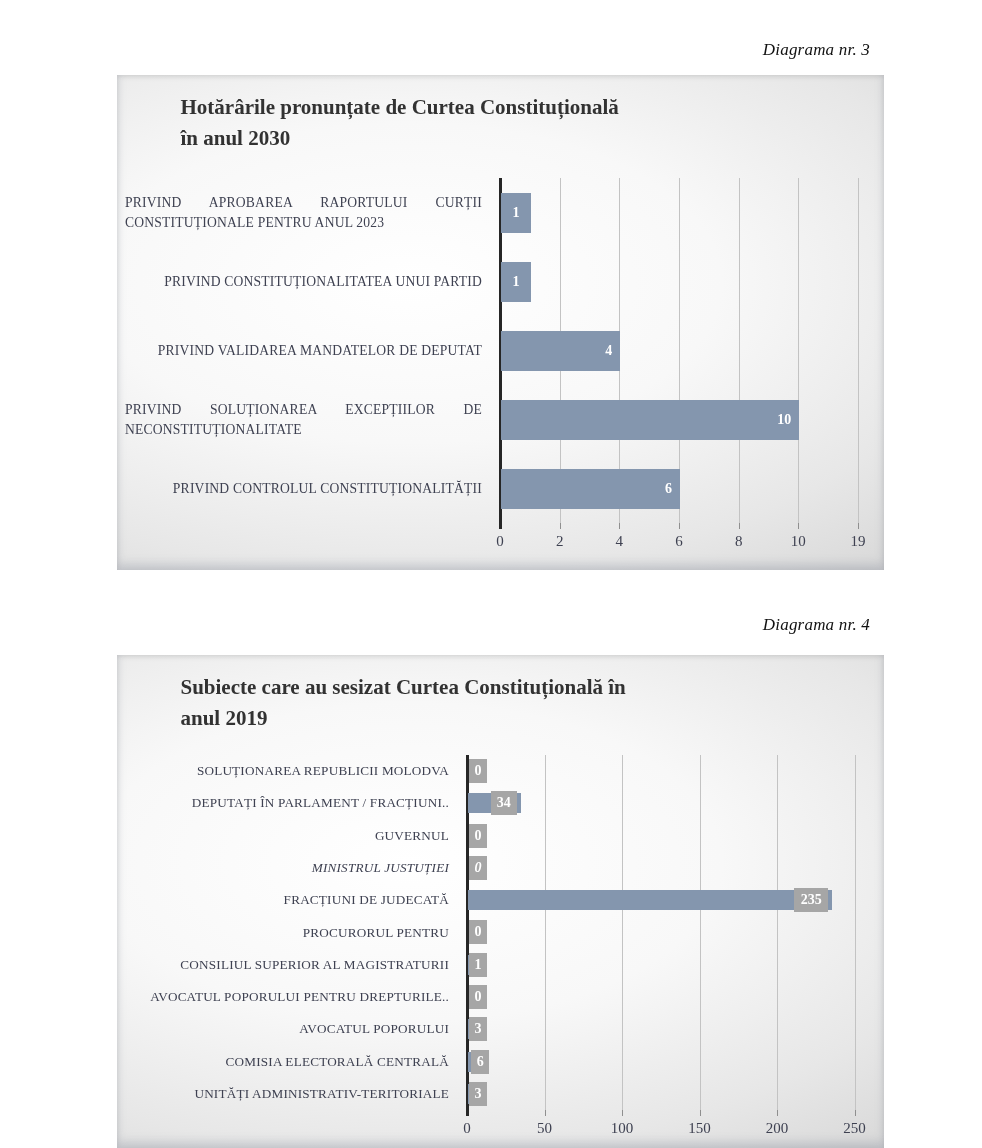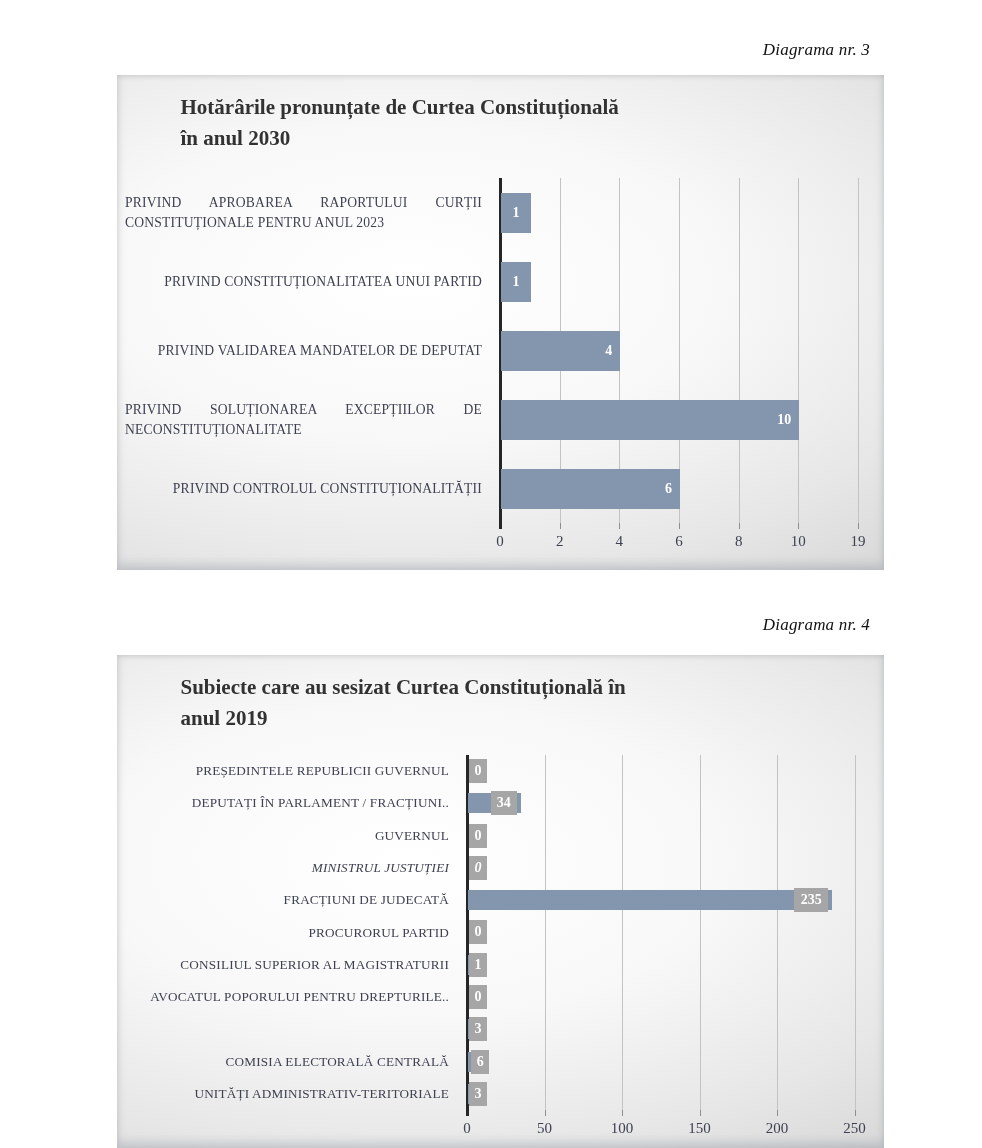--- a/index.html
+++ b/index.html
@@ -143,21 +143,21 @@
       <div class="ticklabel" style="left: 582.5px; top: 365px;">150</div>
       <div class="gridline" style="left: 660px; height: 355px;"></div>
       <div class="tickmark" style="left: 660px; top: 355px;"></div>
       <div class="ticklabel" style="left: 660px; top: 365px;">200</div>
       <div class="gridline" style="left: 737.5px; height: 355px;"></div>
       <div class="tickmark" style="left: 737.5px; top: 355px;"></div>
       <div class="ticklabel" style="left: 737.5px; top: 365px;">250</div>
       <div class="axis" style="left: 348.5px; height: 361px;"></div>
       <div class="row" style="top: 0px; height: 32.2727px;">
         <div class="cat-label" style="left: 8px; width: 324px; top: 0px; height: 32.2727px; font-size: 13.2px; line-height: 1.2;">
-          <div class="txt">PREȘEDINTELE REPUBLICII GUVERNUL</div>
+          <div class="txt">SOLUȚIONAREA REPUBLICII MOLODVA</div>
         </div>
         <div class="val-box" style="width: 18px; left: 352px;">0</div>
       </div>
       <div class="row" style="top: 32.2727px; height: 32.2727px;">
         <div class="cat-label" style="left: 8px; width: 324px; top: 0px; height: 32.2727px; font-size: 13.2px; line-height: 1.2;">
           <div class="txt">DEPUTAȚI ÎN PARLAMENT / FRACȚIUNI..</div>
         </div>
         <div class="bar" style="left: 351px; width: 52.7px; height: 20px; top: 6.13636px;"></div>
         <div class="val-box" style="width: 26px; left: 373.7px;">34</div>
       </div>
@@ -175,38 +175,41 @@
       </div>
       <div class="row" style="top: 129.091px; height: 32.2727px;">
         <div class="cat-label" style="left: 8px; width: 324px; top: 0px; height: 32.2727px; font-size: 13.2px; line-height: 1.2;">
           <div class="txt">FRACȚIUNI DE JUDECATĂ</div>
         </div>
         <div class="bar" style="left: 351px; width: 364.25px; height: 20px; top: 6.13636px;"></div>
         <div class="val-box" style="width: 34px; left: 677.25px;">235</div>
       </div>
       <div class="row" style="top: 161.364px; height: 32.2727px;">
         <div class="cat-label" style="left: 8px; width: 324px; top: 0px; height: 32.2727px; font-size: 13.2px; line-height: 1.2;">
-          <div class="txt">PROCURORUL PARTID</div>
+          <div class="txt">PROCURORUL PENTRU</div>
         </div>
         <div class="val-box" style="width: 18px; left: 352px;">0</div>
       </div>
       <div class="row" style="top: 193.636px; height: 32.2727px;">
         <div class="cat-label" style="left: 8px; width: 324px; top: 0px; height: 32.2727px; font-size: 13.2px; line-height: 1.2;">
           <div class="txt">CONSILIUL SUPERIOR AL MAGISTRATURII</div>
         </div>
         <div class="bar" style="left: 351px; width: 1.55px; height: 20px; top: 6.13636px;"></div>
         <div class="val-box" style="width: 18px; left: 352px;">1</div>
       </div>
       <div class="row" style="top: 225.909px; height: 32.2727px;">
         <div class="cat-label" style="left: 8px; width: 324px; top: 0px; height: 32.2727px; font-size: 13.2px; line-height: 1.2;">
           <div class="txt">AVOCATUL POPORULUI PENTRU DREPTURILE..</div>
         </div>
         <div class="val-box" style="width: 18px; left: 352px;">0</div>
       </div>
       <div class="row" style="top: 258.182px; height: 32.2727px;">
+        <div class="cat-label" style="left: 8px; width: 324px; top: 0px; height: 32.2727px; font-size: 13.2px; line-height: 1.2;">
+          <div class="txt">AVOCATUL POPORULUI</div>
+        </div>
         <div class="bar" style="left: 351px; width: 4.65px; height: 20px; top: 6.13636px;"></div>
         <div class="val-box" style="width: 18px; left: 352px;">3</div>
       </div>
       <div class="row" style="top: 290.455px; height: 32.2727px;">
         <div class="cat-label" style="left: 8px; width: 324px; top: 0px; height: 32.2727px; font-size: 13.2px; line-height: 1.2;">
           <div class="txt">COMISIA ELECTORALĂ CENTRALĂ</div>
         </div>
         <div class="bar" style="left: 351px; width: 9.3px; height: 20px; top: 6.13636px;"></div>
         <div class="val-box" style="width: 18px; left: 354.3px;">6</div>
       </div>

